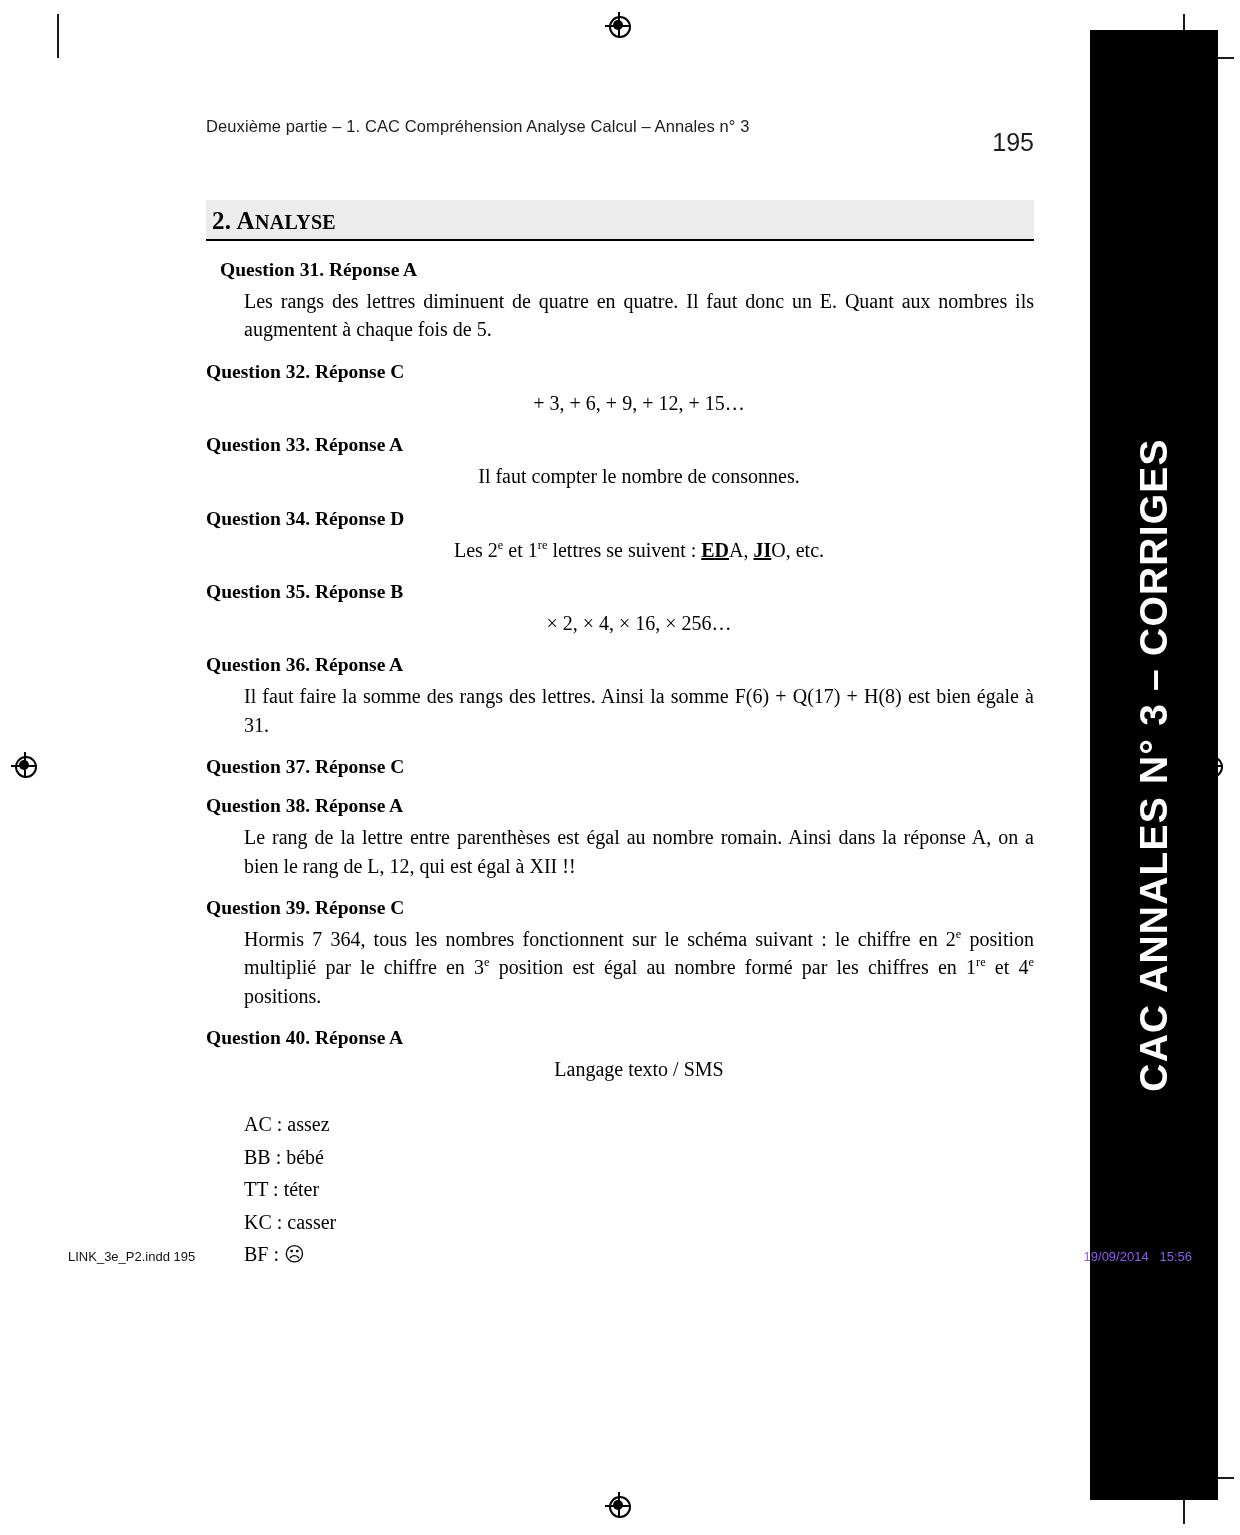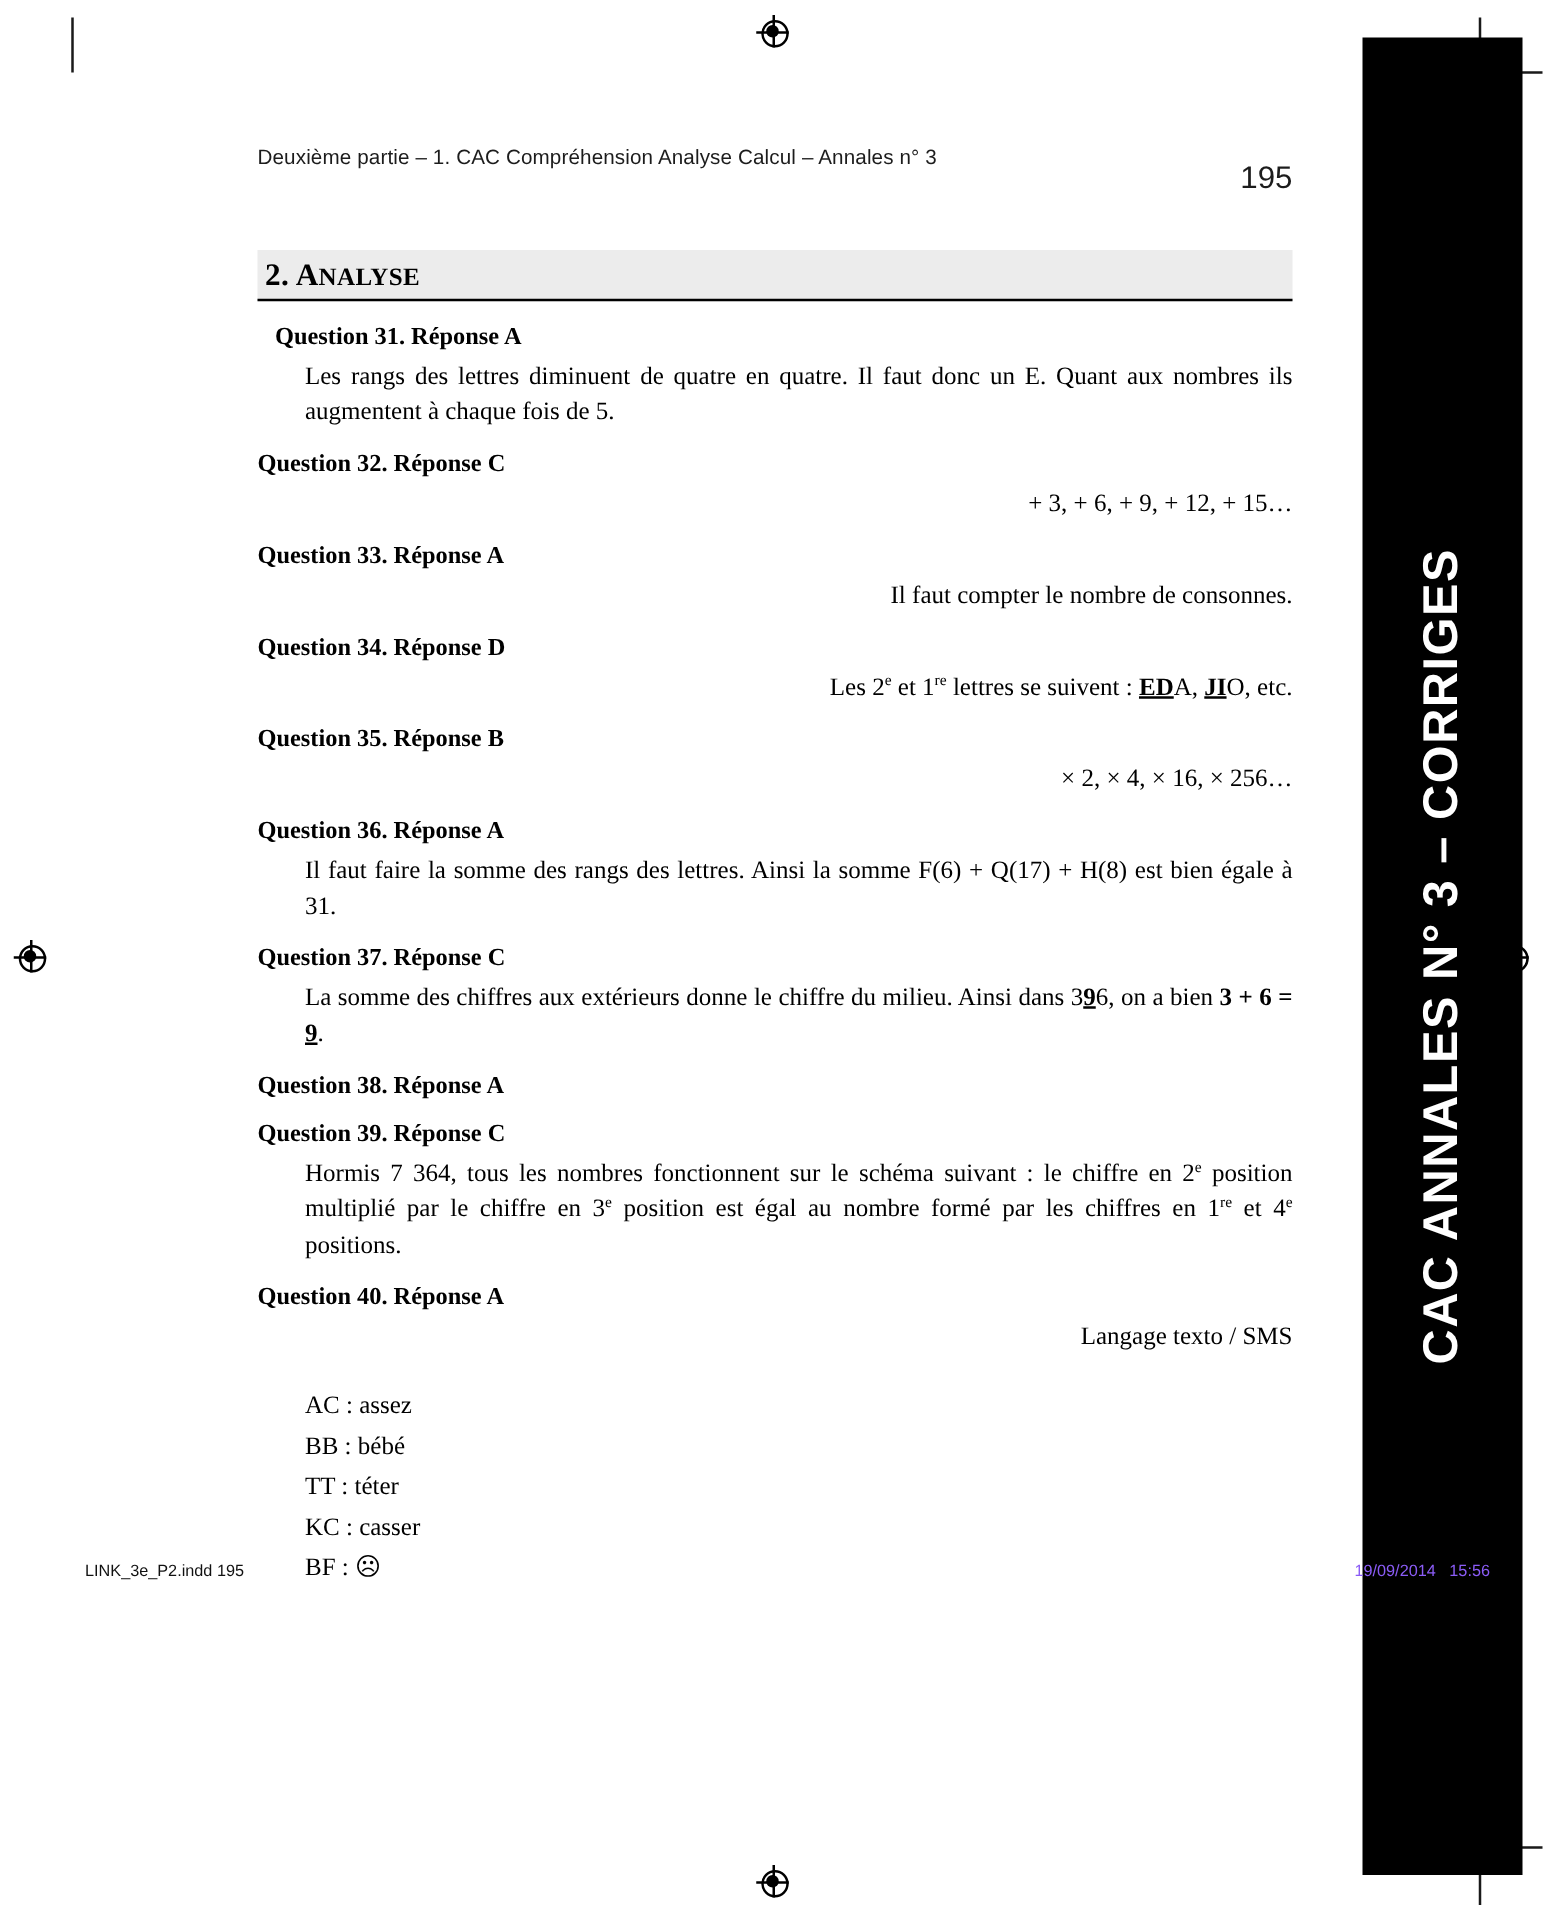--- a/index.html
+++ b/index.html
@@ -123,21 +123,21 @@
 
   .q-body {
     font-family: "Liberation Serif", serif;
     font-size: 20px;
     line-height: 1.42;
     text-align: justify;
     text-justify: inter-word;
     margin: 0 0 2px 0;
     padding-left: 38px;
   }
-  .q-body.nojust { text-align: right; }
+  .q-body.nojust { text-align: center; }
 
   .q-body sup {
     font-size: 0.62em;
     vertical-align: super;
     line-height: 0;
   }
   .u-bold {
     font-weight: bold;
     text-decoration: underline;
   }
@@ -258,23 +258,23 @@
     <div class="q-title">Question 34. Réponse D</div>
     <p class="q-body nojust"><span>Les 2</span><sup>e</sup><span> et 1</span><sup>re</sup><span> lettres se suivent : </span><span class="u-bold">ED</span><span>A, </span><span class="u-bold">JI</span><span>O, etc.</span></p>
 
     <div class="q-title">Question 35. Réponse B</div>
     <p class="q-body nojust">× 2, × 4, × 16, × 256…</p>
 
     <div class="q-title">Question 36. Réponse A</div>
     <p class="q-body">Il faut faire la somme des rangs des lettres. Ainsi la somme F(6) + Q(17) + H(8) est bien égale à 31.</p>
 
     <div class="q-title">Question 37. Réponse C</div>
-    <p class="q-body"><span>La somme des chiffres aux extérieurs donne le chiffre du milieu. Ainsi dans 3</span><span class="b ul">9</span><span>6, on a bien </span><span class="b">3 + 6 = </span><span class="b ul">9</span><span>.</span></p>
 
     <div class="q-title">Question 38. Réponse A</div>
+    <p class="q-body">Le rang de la lettre entre parenthèses est égal au nombre romain. Ainsi dans la réponse A, on a bien le rang de L, 12, qui est égal à XII !!</p>
 
     <div class="q-title">Question 39. Réponse C</div>
     <p class="q-body"><span>Hormis 7 364, tous les nombres fonctionnent sur le schéma suivant : le chiffre en 2</span><sup>e</sup><span> position multiplié par le chiffre en 3</span><sup>e</sup><span> position est égal au nombre formé par les chiffres en 1</span><sup>re</sup><span> et 4</span><sup>e</sup><span> positions.</span></p>
 
     <div class="q-title">Question 40. Réponse A</div>
     <p class="q-body nojust">Langage texto / SMS</p>
     <div class="sms-list">
       <div>AC : assez</div>
       <div>BB : bébé</div>
       <div>TT : téter</div>

